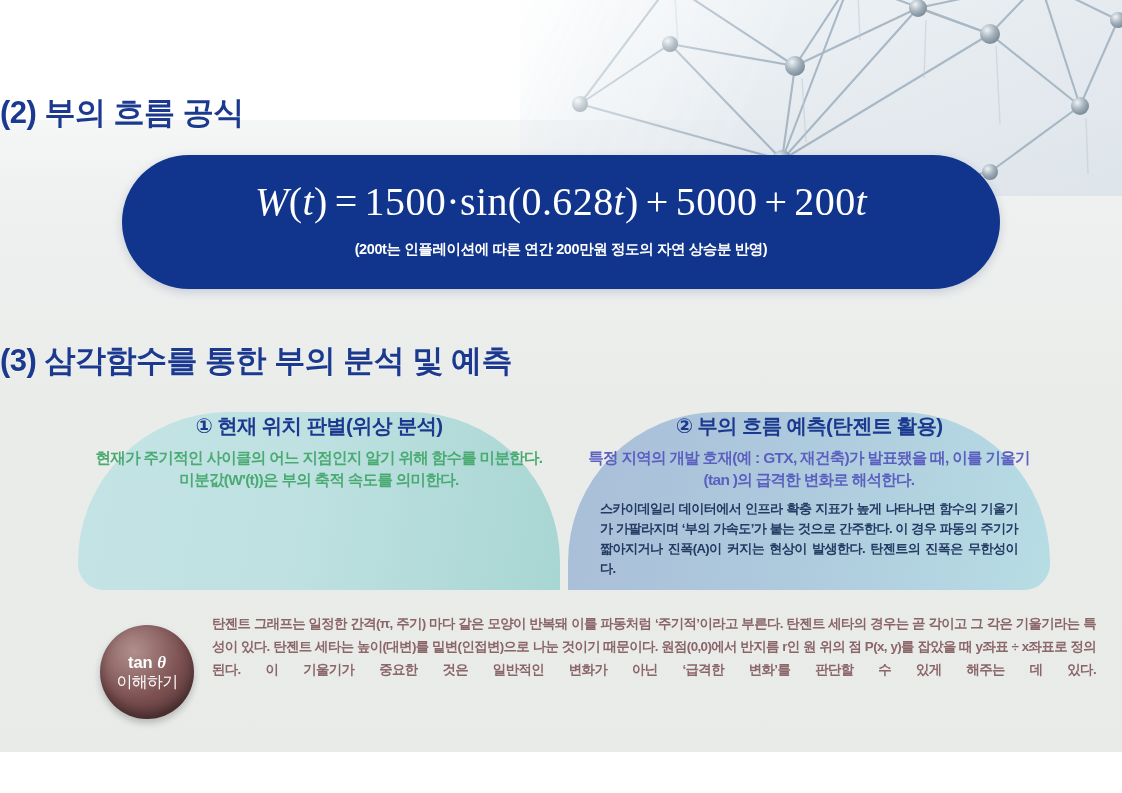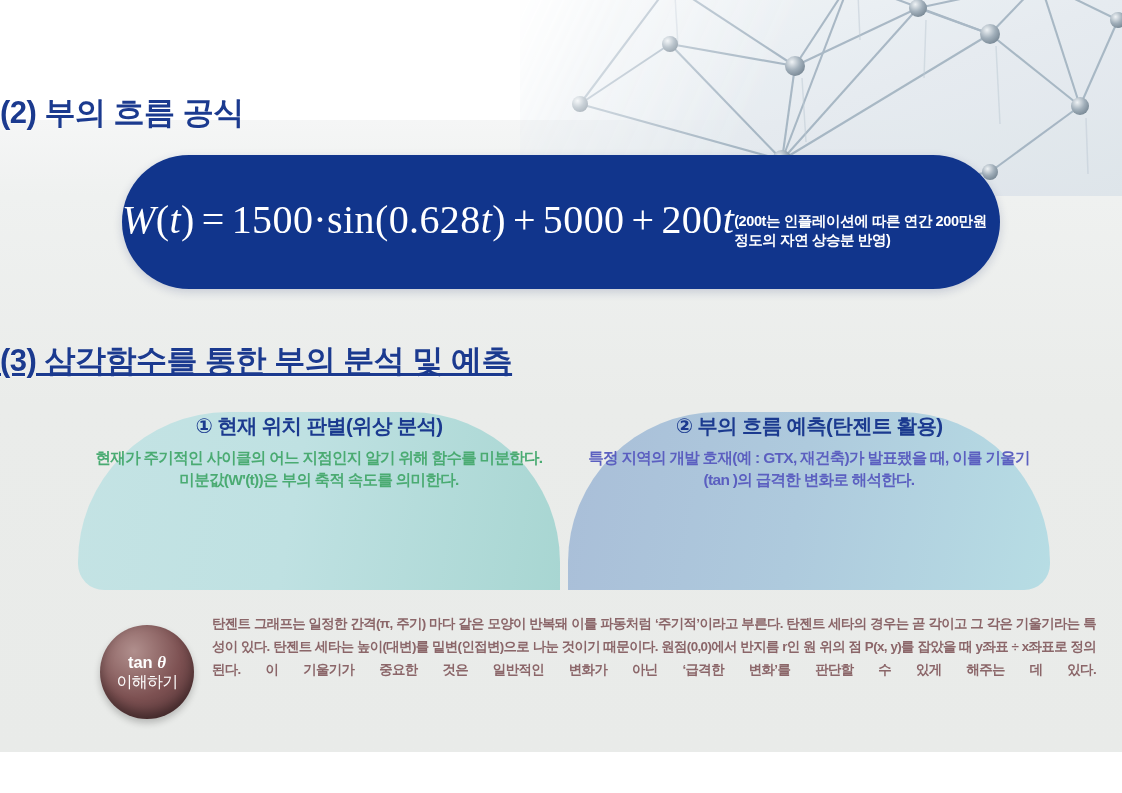--- a/index.html
+++ b/index.html
@@ -28,28 +28,28 @@
   }
   .network svg{display:block;filter:blur(.7px);}
 
   
   .h-section{
     position:absolute;width:100%;
     color:#1b3a8f;font-weight:bold;letter-spacing:-.5px;
     text-shadow:0 1px 0 rgba(255,255,255,.45);
   }
   #title-2{top:92px;font-size:31px;}
-  #title-3{top:340px;font-size:31px;text-decoration:underline;}
+  #title-3{top:340px;font-size:31px;}
 
   
   .pill{
     position:absolute;left:122px;top:155px;width:878px;height:134px;
     background:#11358c;border-radius:70px;
     box-shadow:0 3px 10px rgba(20,40,100,.18);
-    display:flex;flex-direction:row;align-items:center;justify-content:center;
+    display:flex;flex-direction:column;align-items:center;justify-content:center;
   }
   .formula{
     color:#ffffff;font-family:"Liberation Serif","DejaVu Serif",serif;
     font-size:40px;letter-spacing:.4px;white-space:nowrap;line-height:1;
     margin-top:-4px;
   }
   .formula i{font-style:italic;}
   .formula .op{padding:0 7px;}
   .formula-note{
     margin-top:18px;color:#ffffff;font-size:14.5px;font-weight:bold;letter-spacing:-.4px;
@@ -197,20 +197,21 @@
   <div class="h-section" id="title-3">(3) 삼각함수를 통한 부의 분석 및 예측</div>
 
   <div class="card" id="card-1">
     <div class="card-title">① 현재 위치 판별(위상 분석)</div>
     <div class="card-lead">현재가 주기적인 사이클의 어느 지점인지 알기 위해 함수를 미분한다. 미분값(W'(t))은 부의 축적 속도를 의미한다.</div>
   </div>
 
   <div class="card" id="card-2">
     <div class="card-title">② 부의 흐름 예측(탄젠트 활용)</div>
     <div class="card-lead">특정 지역의 개발 호재(예 : GTX, 재건축)가 발표됐을 때, 이를 기울기(tan )의 급격한 변화로 해석한다.</div>
+    <div class="card-body last">스카이데일리 데이터에서 인프라 확충 지표가 높게 나타나면 함수의 기울기가 가팔라지며 ‘부의 가속도’가 붙는 것으로 간주한다. 이 경우 파동의 주기가 짧아지거나 진폭(A)이 커지는 현상이 발생한다. 탄젠트의 진폭은 무한성이다.</div>
   </div>
 
   <div class="badge">
     <div class="l1"><span>tan </span><em>θ</em></div>
     <div class="l2">이해하기</div>
   </div>
 
   <div class="note last">탄젠트 그래프는 일정한 간격(π, 주기) 마다 같은 모양이 반복돼 이를 파동처럼 ‘주기적’이라고 부른다. 탄젠트 세타의 경우는 곧 각이고 그 각은 기울기라는 특성이 있다. 탄젠트 세타는 높이(대변)를 밑변(인접변)으로 나눈 것이기 때문이다. 원점(0,0)에서 반지름 r인 원 위의 점 P(x, y)를 잡았을 때 y좌표 ÷ x좌표로 정의된다. 이 기울기가 중요한 것은 일반적인 변화가 아닌 ‘급격한 변화’를 판단할 수 있게 해주는 데 있다.</div>
 
   <div class="band-bottom"></div>

